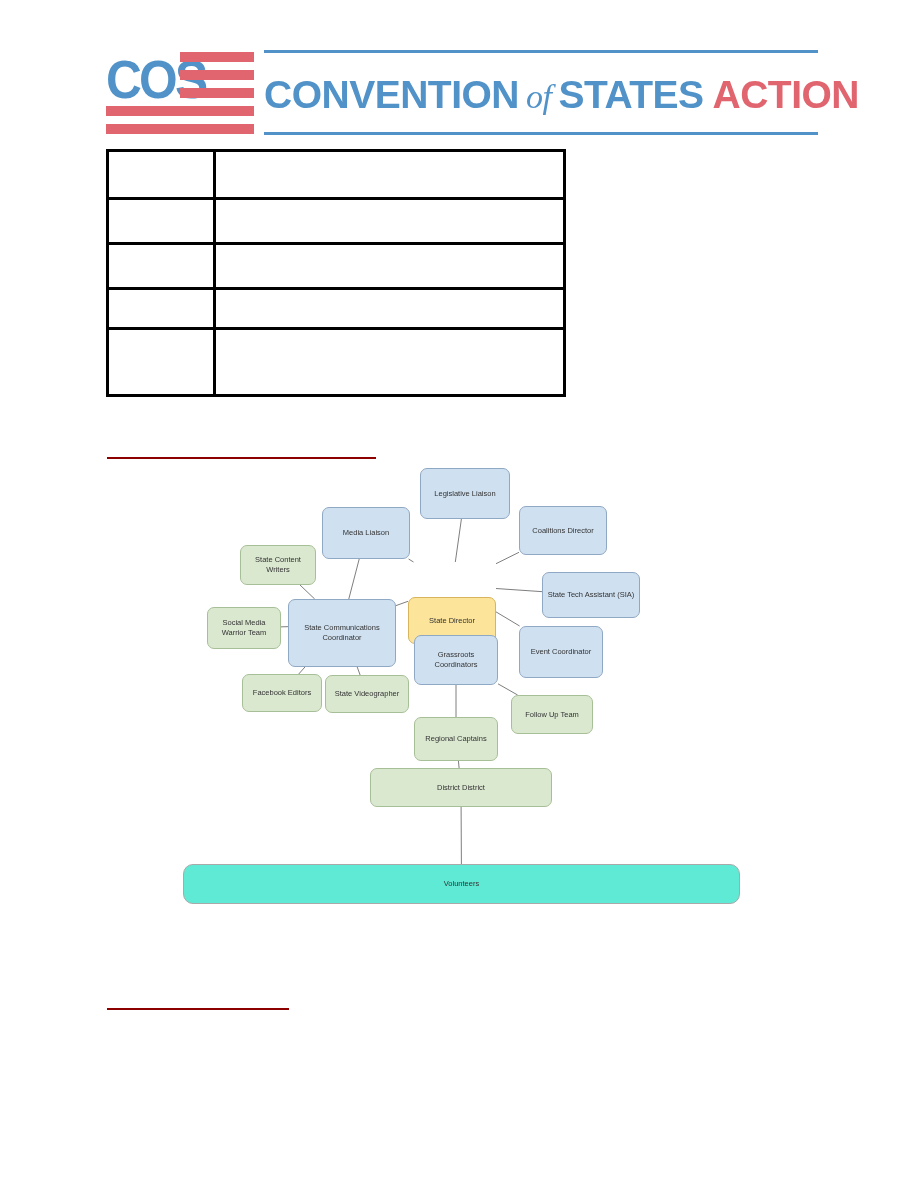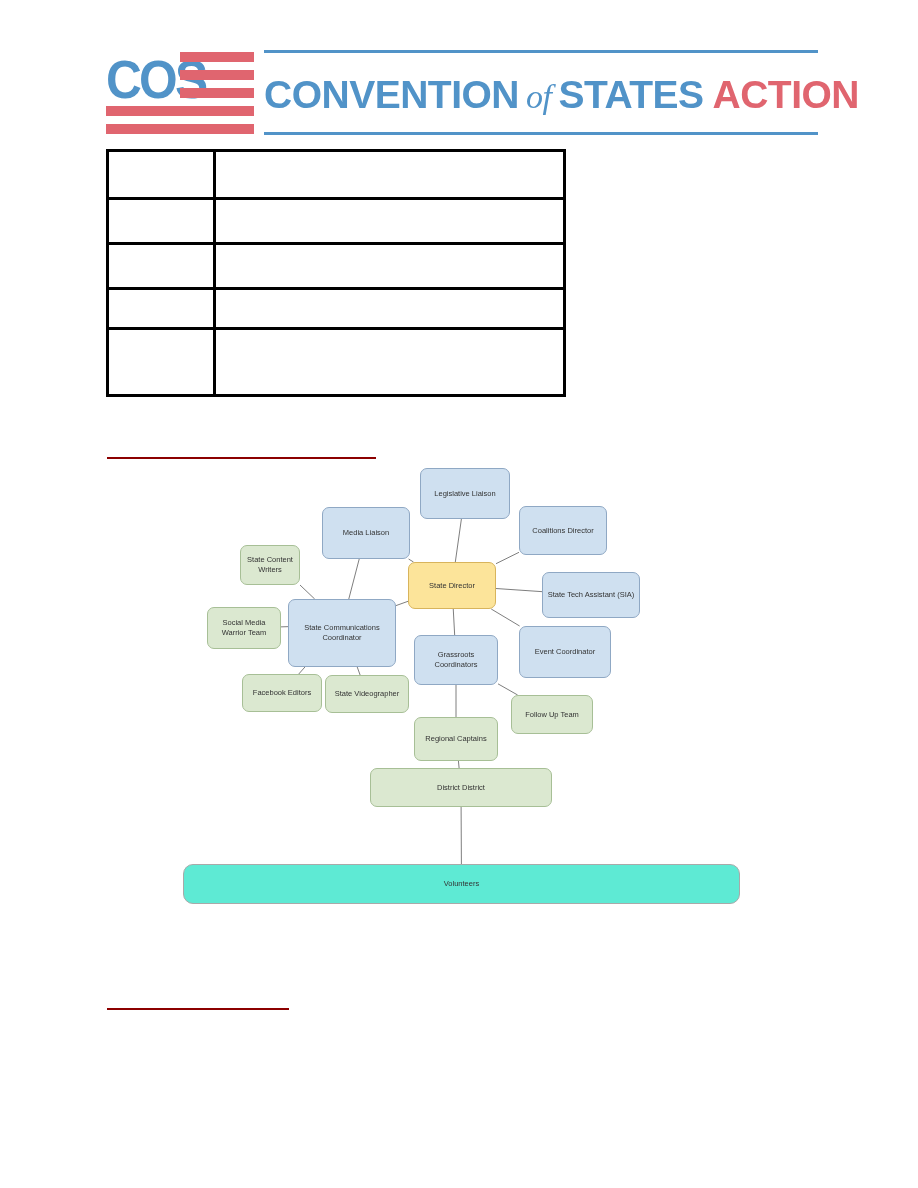--- a/index.html
+++ b/index.html
@@ -140,21 +140,21 @@
     justify-content: center;
     text-align: center;
     font-family: "Liberation Sans", sans-serif;
     font-size: 7.5px;
     line-height: 10px;
     color: #333333;
     padding: 2px 4px;
   }
   .node.blue   { background: #cfe0f0; border-color: #8fa8c4; }
   .node.green  { background: #dbe8d0; border-color: #a7bf96; }
-  .node.orange { background: #fce49a; border-color: #d8b45c; }
+  .node.orange { background: #fce49a; border-color: #d8b45c; margin-top: 35px; }
   .node.white  { background: #5eead4; border-color: #a9a9a9; border-radius: 10px; text-align: right; }
 </style>
 </head>
 <body>
 
 <div id="page">
 
   <div id="header">
 
     <div id="logo-mark">
@@ -230,30 +230,30 @@
         </div>
         <div class="node blue" style="left: 152px; top: 52px; width: 88px; height: 52px;">
           <span>Media Liaison</span>
         </div>
         <div class="node blue" style="left: 349px; top: 51px; width: 88px; height: 49px; align-items: center;">
           <span>Coalitions Director</span>
         </div>
         <div class="node blue" style="left: 372px; top: 117px; width: 98px; height: 46px;">
           <span>State Tech Assistant (SIA)</span>
         </div>
-        <div class="node blue" style="left: 349px; top: 171px; width: 92px; height: 52px;">
+        <div class="node blue" style="left: 349px; top: 171px; width: 84px; height: 52px;">
           <span>Event Coordinator</span>
         </div>
         <div class="node blue" style="left: 244px; top: 180px; width: 84px; height: 50px;">
           <span>Grassroots Coordinators</span>
         </div>
         <div class="node blue" style="left: 118px; top: 144px; width: 108px; height: 68px;">
           <span>State Communications Coordinator</span>
         </div>
-        <div class="node green" style="left: 70px; top: 90px; width: 60px; height: 40px;">
+        <div class="node green" style="left: 70px; top: 90px; width: 76px; height: 40px;">
           <span>State Content Writers</span>
         </div>
         <div class="node green" style="left: 37px; top: 152px; width: 74px; height: 42px;">
           <span>Social Media Warrior Team</span>
         </div>
         <div class="node green" style="left: 72px; top: 219px; width: 80px; height: 38px;">
           <span>Facebook Editors</span>
         </div>
         <div class="node green" style="left: 155px; top: 220px; width: 84px; height: 38px;">
           <span>State Videographer</span>

